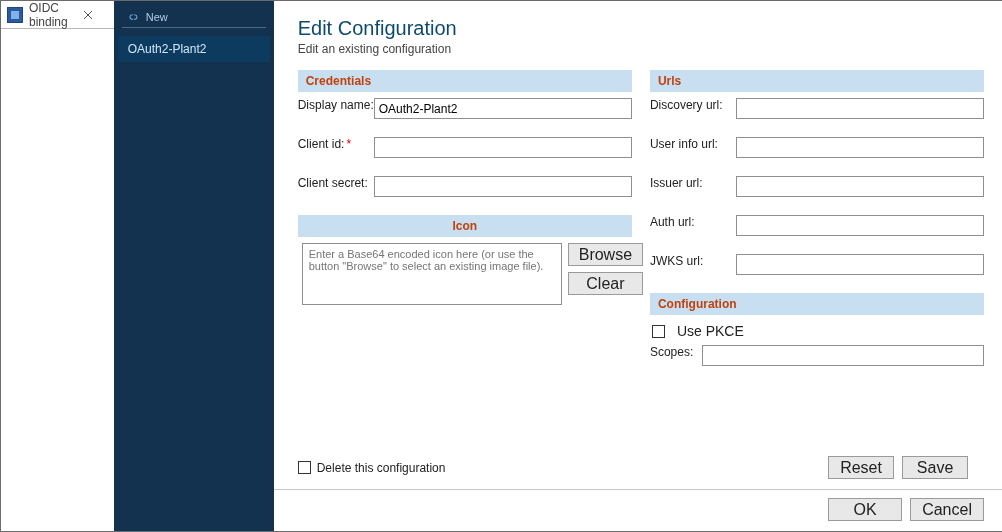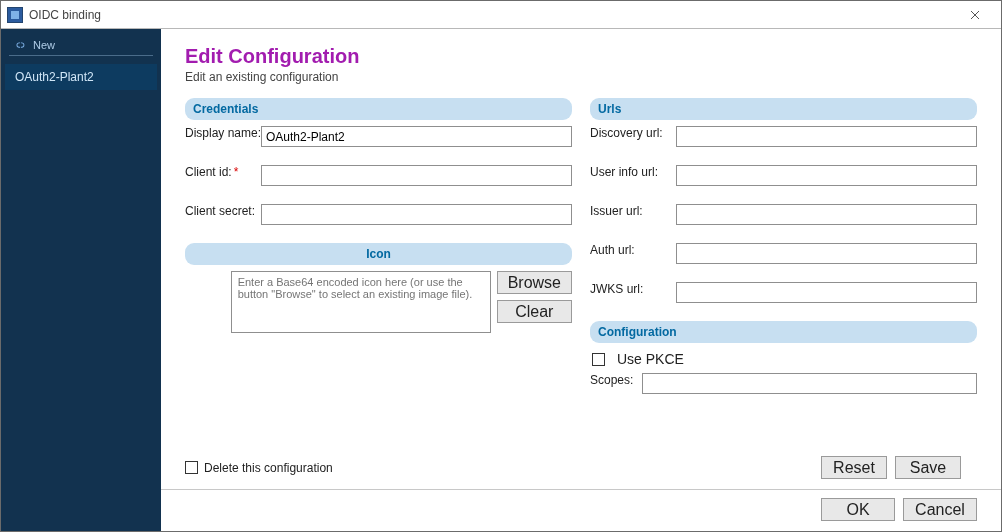--- a/index.html
+++ b/index.html
@@ -1,46 +1,46 @@
 <!DOCTYPE html>
 <html><head>
 <meta charset="utf-8">
 <style>
   * { box-sizing: border-box; font-family: "Segoe UI", Tahoma, sans-serif; }
   html, body { margin:0; padding:0; height:100%; }
   body { background:#fff; font-size:12px; color:#222; }
 
-  .window { width:1002px; height:532px; display:flex; flex-direction:column; border:1px solid #6b6b6b; background:#fff; }
+  .window { width:1002px; height:532px; display:flex; flex-direction:row; border:1px solid #6b6b6b; background:#fff; }
 
   .titlebar { height:28px; background:#fff; display:flex; align-items:center; padding:0 6px; border-bottom:1px solid #b8b8b8; }
   .titlebar .app-icon { width:16px; height:16px; background:#2b5b9e; border:1px solid #23456f; margin-right:6px; position:relative; }
   .titlebar .app-icon::after { content:""; position:absolute; inset:3px; background:#7fb2e8; }
   .titlebar .title { flex:1; color:#444; font-size:12px; }
   .titlebar .win-btn { width:40px; height:24px; display:flex; align-items:center; justify-content:center; color:#555; }
   .titlebar .win-btn svg { display:block; }
 
   .body { flex:1; display:flex; min-height:0; }
 
   .sidebar { width:160px; background:#12324f; color:#dbe7f1; display:flex; flex-direction:column; padding:6px 4px 4px 4px; }
   .side-link { font-size:11px; color:#aecbe6; padding:4px 8px 4px 24px; position:relative; border-bottom:1px solid #4a6c8a; margin:0 4px 6px 4px; }
   .side-link .chain-icon { position:absolute; left:4px; top:3px; width:14px; height:14px; }
   .side-item { font-size:12px; color:#cfe0ef; background:#0d3b60; padding:6px 10px; margin:2px 0; }
   .side-item.selected { background:#0d3b60; color:#d0e6f7; }
 
   .main { flex:1; display:flex; flex-direction:column; background:#fff; min-width:0; }
 
   .content { flex:1; padding:16px 24px 8px 24px; overflow:hidden; }
-  .page-title { font-size:20px; font-weight:700; color:#a21caf; margin:0 0 2px 0; }
+  .page-title { font-size:20px; font-weight:400; color:#0c4a6e; margin:0 0 2px 0; }
   .page-sub { font-size:12px; color:#444; margin-bottom:14px; }
 
   .cols { display:flex; gap:18px; }
   .col-left { flex:1; min-width:0; }
   .col-right { flex:1; min-width:0; }
 
-  .section-header { background:#c7dff1; color:#0369a1; font-weight:600; font-size:12px; padding:4px 8px; margin-bottom:6px;border-radius:9px; }
+  .section-header { background:#c7dff1; color:#c2410c; font-weight:600; font-size:12px; padding:4px 8px; margin-bottom:6px; }
 
   .form-row { display:flex; align-items:flex-start; margin-bottom:18px; }
   .form-row label { width:76px; text-align:left; padding-right:4px; font-size:12px; color:#222; white-space:nowrap; }
   .col-right .form-row label { width:86px; }
   .req { color:#d90000; margin-left:2px; }
   .form-row input[type=text] { flex:1; height:21px; border:1px solid #8f8f8f; padding:1px 4px; font-size:12px; background:#fff; }
 
   .icon-row { display:flex; gap:6px; align-items:flex-start; }
   .icon-row textarea { width:260px; height:62px; border:1px solid #8f8f8f; padding:4px 6px; font-size:11px; color:#888; resize:none; }
   .icon-btns { display:flex; flex-direction:column; gap:6px; }

